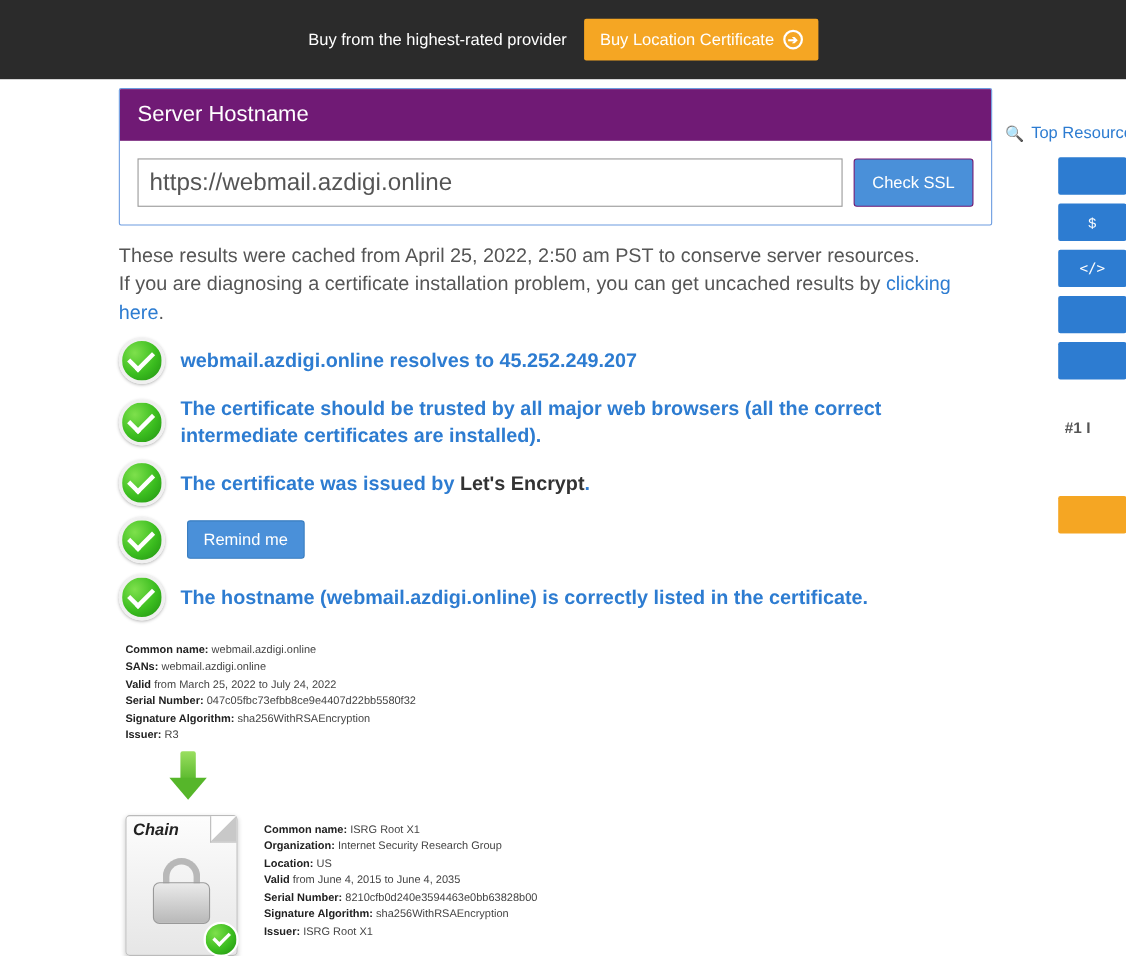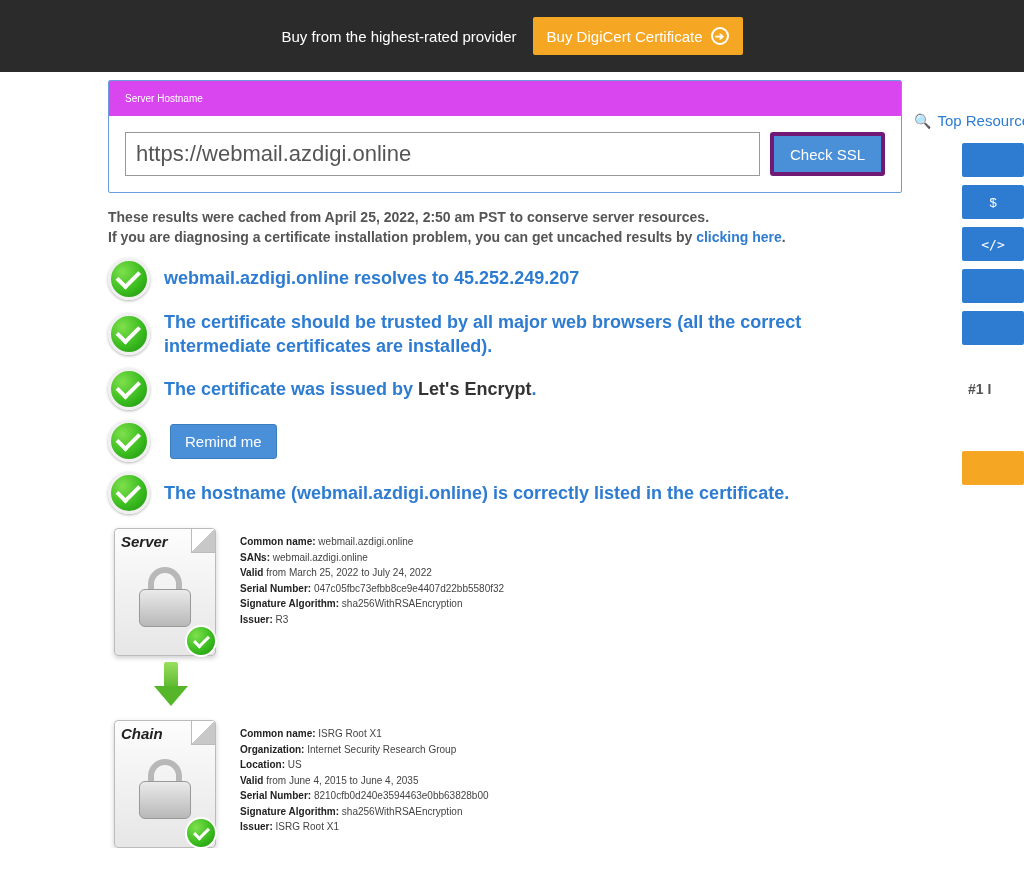--- a/index.html
+++ b/index.html
@@ -4,25 +4,25 @@
 <style>
 *{box-sizing:border-box;margin:0;padding:0}
 body{font-family:-apple-system,BlinkMacSystemFont,"Segoe UI",Arial,sans-serif;background:#fff;color:#333;font-size:14px}
 .topbar{background:#2b2b2b;height:72px;display:flex;align-items:center;justify-content:center;gap:16px}
 .topbar-text{color:#fff;font-size:15px}
 .buy-btn{background:#f5a623;color:#fff;border:none;padding:10px 14px;font-size:15px;cursor:pointer;display:flex;align-items:center;gap:8px;border-radius:2px}
 .buy-btn .arrow-icon{display:inline-flex;align-items:center;justify-content:center;width:18px;height:18px;border:2px solid #fff;border-radius:50%;font-size:11px;font-weight:bold}
 .page{display:flex;max-width:1024px;margin:0 auto;padding-top:8px}
 .main{flex:1;padding:0 12px 0 108px}
 .card{border:1px solid #6c9ce0;border-radius:2px;overflow:hidden;margin-top:0}
-.card-header{background:#d946ef;color:#fff;padding:12px 16px;font-size:10px}
+.card-header{background:#701a75;color:#fff;padding:12px 16px;font-size:20px}
 .card-body{padding:16px;display:flex;gap:10px}
 .host-input{flex:1;border:1px solid #999;padding:8px 10px;font-size:22px;color:#555;height:44px}
-.check-btn{background:#4a90d9;color:#fff;border:4px solid #701a75;padding:0 16px;font-size:15px;cursor:pointer;border-radius:3px;height:44px}
-.cache-note{margin:14px 0 10px;color:#555;font-weight:700;line-height:1.45;font-size:14px}
+.check-btn{background:#4a90d9;color:#fff;border:1px solid #701a75;padding:0 16px;font-size:15px;cursor:pointer;border-radius:3px;height:44px}
+.cache-note{margin:14px 0 10px;color:#555;font-weight:400;line-height:1.45;font-size:18px}
 .cache-note a{color:#2d7cd1;text-decoration:none}
 .status-row{display:flex;align-items:center;gap:14px;margin:10px 0}
 .check-icon{width:42px;height:42px;flex-shrink:0;border-radius:50%;background:radial-gradient(circle at 32% 30%,#7ee04c 0%,#3bbd1f 55%,#1f8f10 100%);border:3px solid #f0f0f0;box-shadow:0 1px 3px rgba(0,0,0,.3);display:flex;align-items:center;justify-content:center}
 .check-icon::after{content:"";width:18px;height:10px;border-left:4px solid #fff;border-bottom:4px solid #fff;transform:rotate(-45deg) translate(1px,-2px)}
 .status-text{color:#2d7cd1;font-size:18px;font-weight:600;line-height:1.35}
 .status-text .plain{color:#333}
 .remind-btn{background:#4a90d9;color:#fff;border:1px solid #3a7ec0;padding:8px 14px;font-size:15px;cursor:pointer;border-radius:3px;margin-left:6px}
 .cert-block{display:flex;align-items:flex-start;gap:24px;margin:14px 0 0 6px}
 .cert-icon{width:102px;height:128px;flex-shrink:0;position:relative;background:linear-gradient(#fdfdfd,#e6e6e6);border:1px solid #bbb;border-radius:4px;box-shadow:0 2px 5px rgba(0,0,0,.2)}
 .cert-icon .label{position:absolute;top:4px;left:6px;font-size:15px;font-weight:600;font-style:italic;color:#222}
@@ -44,21 +44,21 @@
 .sidebar-btn.code{font-family:monospace}
 .sidebar-rank{margin:36px 0 0 54px;color:#555;font-size:14px;font-weight:600}
 .sidebar-orange{background:#f5a623;height:34px;margin:54px 0 0 48px;border-radius:2px}
 </style>
 </head>
 <body>
 
 <div class="topbar">
   <span class="topbar-text">Buy from the highest-rated provider</span>
   <button class="buy-btn">
-    <span>Buy DigiCert Certificate</span>
+    <span>Buy Location Certificate</span>
     <span class="arrow-icon">➔</span>
   </button>
 </div>
 
 <div class="page">
   <div class="main">
 
     <div class="card">
       <div class="card-header">Server Hostname</div>
       <div class="card-body">
@@ -93,29 +93,20 @@
       <div class="check-icon"></div>
       <button class="remind-btn">Remind me</button>
     </div>
 
     <div class="status-row">
       <div class="check-icon"></div>
       <div class="status-text">The hostname (webmail.azdigi.online) is correctly listed in the certificate.</div>
     </div>
 
     <div class="cert-block">
-      <div class="cert-icon">
-        <div class="fold"></div>
-        <div class="label">Server</div>
-        <div class="lock">
-            <div class="shackle"></div>
-            <div class="body"></div>
-          </div>
-        <div class="mini-check"></div>
-      </div>
       <div class="cert-details">
         <b>Common name:</b> <span>webmail.azdigi.online</span><br>
         <b>SANs:</b> <span>webmail.azdigi.online</span><br>
         <b>Valid</b> <span>from March 25, 2022 to July 24, 2022</span><br>
         <b>Serial Number:</b> <span>047c05fbc73efbb8ce9e4407d22bb5580f32</span><br>
         <b>Signature Algorithm:</b> <span>sha256WithRSAEncryption</span><br>
         <b>Issuer:</b> <span>R3</span>
       </div>
     </div>
 

